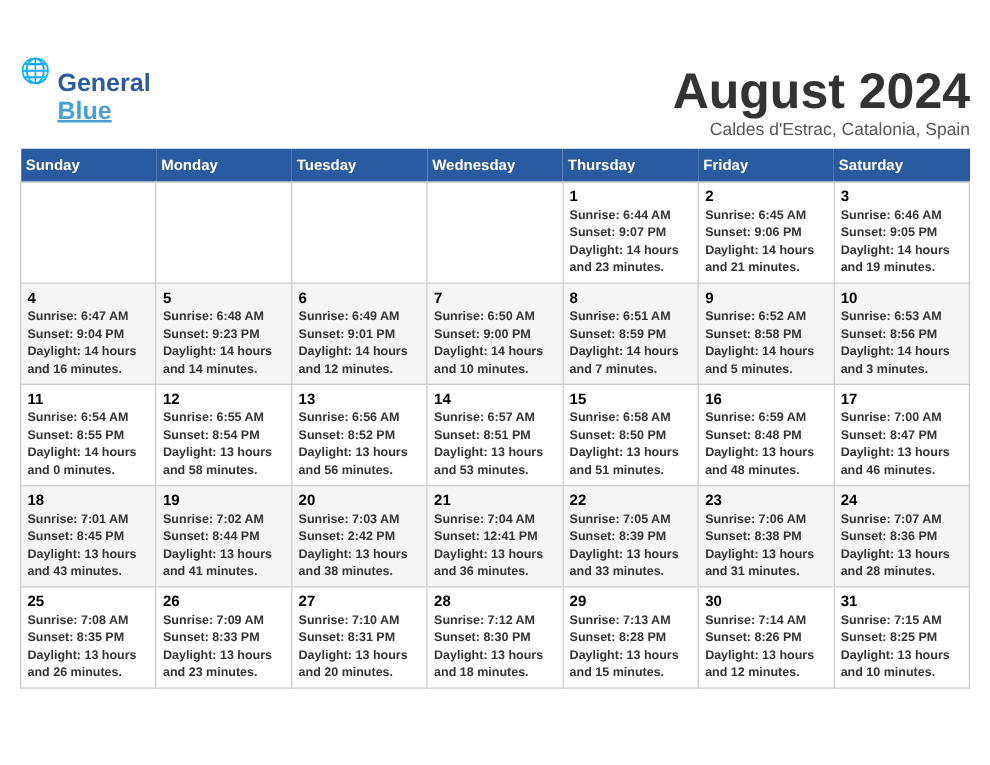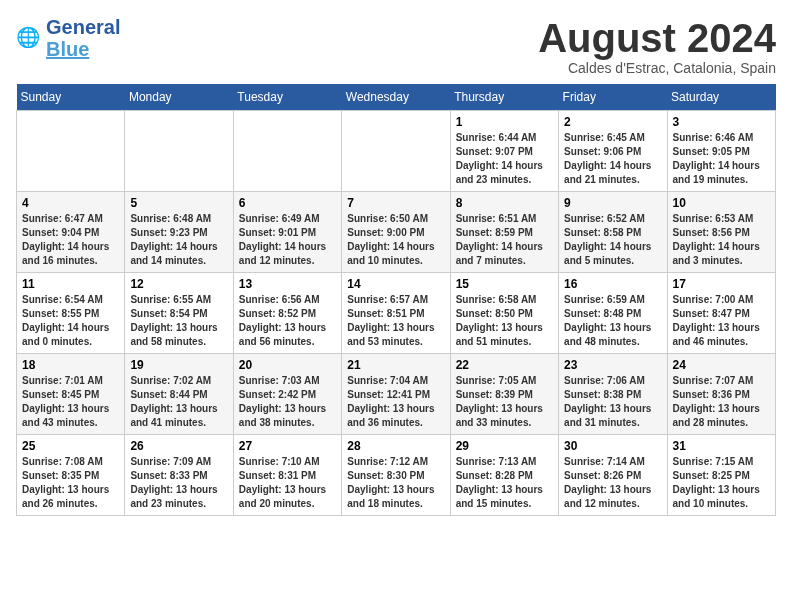--- a/index.html
+++ b/index.html
@@ -31,37 +31,38 @@
       height: 28px;
     }
     .title-area {
       text-align: right;
     }
     .month-title {
       font-size: 40px;
       font-weight: bold;
       color: #333;
       line-height: 1.1;
+      margin-top: 35px;
     }
     .location-title {
       font-size: 14px;
       color: #555;
     }
     table {
       width: 100%;
       border-collapse: collapse;
       font-size: 11px;
     }
     thead tr th {
       background-color: #2a5a9f;
       color: #fff;
       padding: 6px 4px;
       text-align: left;
       font-size: 12px;
-      font-weight: normal;
+      font-weight: bold;
       margin-left: 31px;
     }
     tbody tr td {
       border: 1px solid #ccc;
       vertical-align: top;
       padding: 4px 5px;
       width: calc(100% / 7);
       height: 80px;
       background: #fff;
     }
@@ -87,21 +88,21 @@
 </head>
 <body>
 
 <div class="header-area">
   <div class="logo">
     <div class="logo-wrapper">
       <svg class="logo-bird" viewBox="0 0 40 40">
         <text x="0" y="28" font-size="28" fill="#2a5a9f">🌐</text>
       </svg>
       <div>
-        <div style="font-size:20px;font-weight:bold;color:#2a5a9f;line-height:1.1;">General</div>
+        <div style="font-size:20px;font-weight:bold;color:#2a5a9f;line-height:1.1;margin-top:40px;">General</div>
         <div style="font-size:20px;font-weight:bold;color:#4a9fd4;line-height:1.1;text-decoration:underline;">Blue</div>
       </div>
     </div>
   </div>
   <div class="title-area">
     <div class="month-title">August 2024</div>
     <div class="location-title">Caldes d'Estrac, Catalonia, Spain</div>
   </div>
 </div>
 

